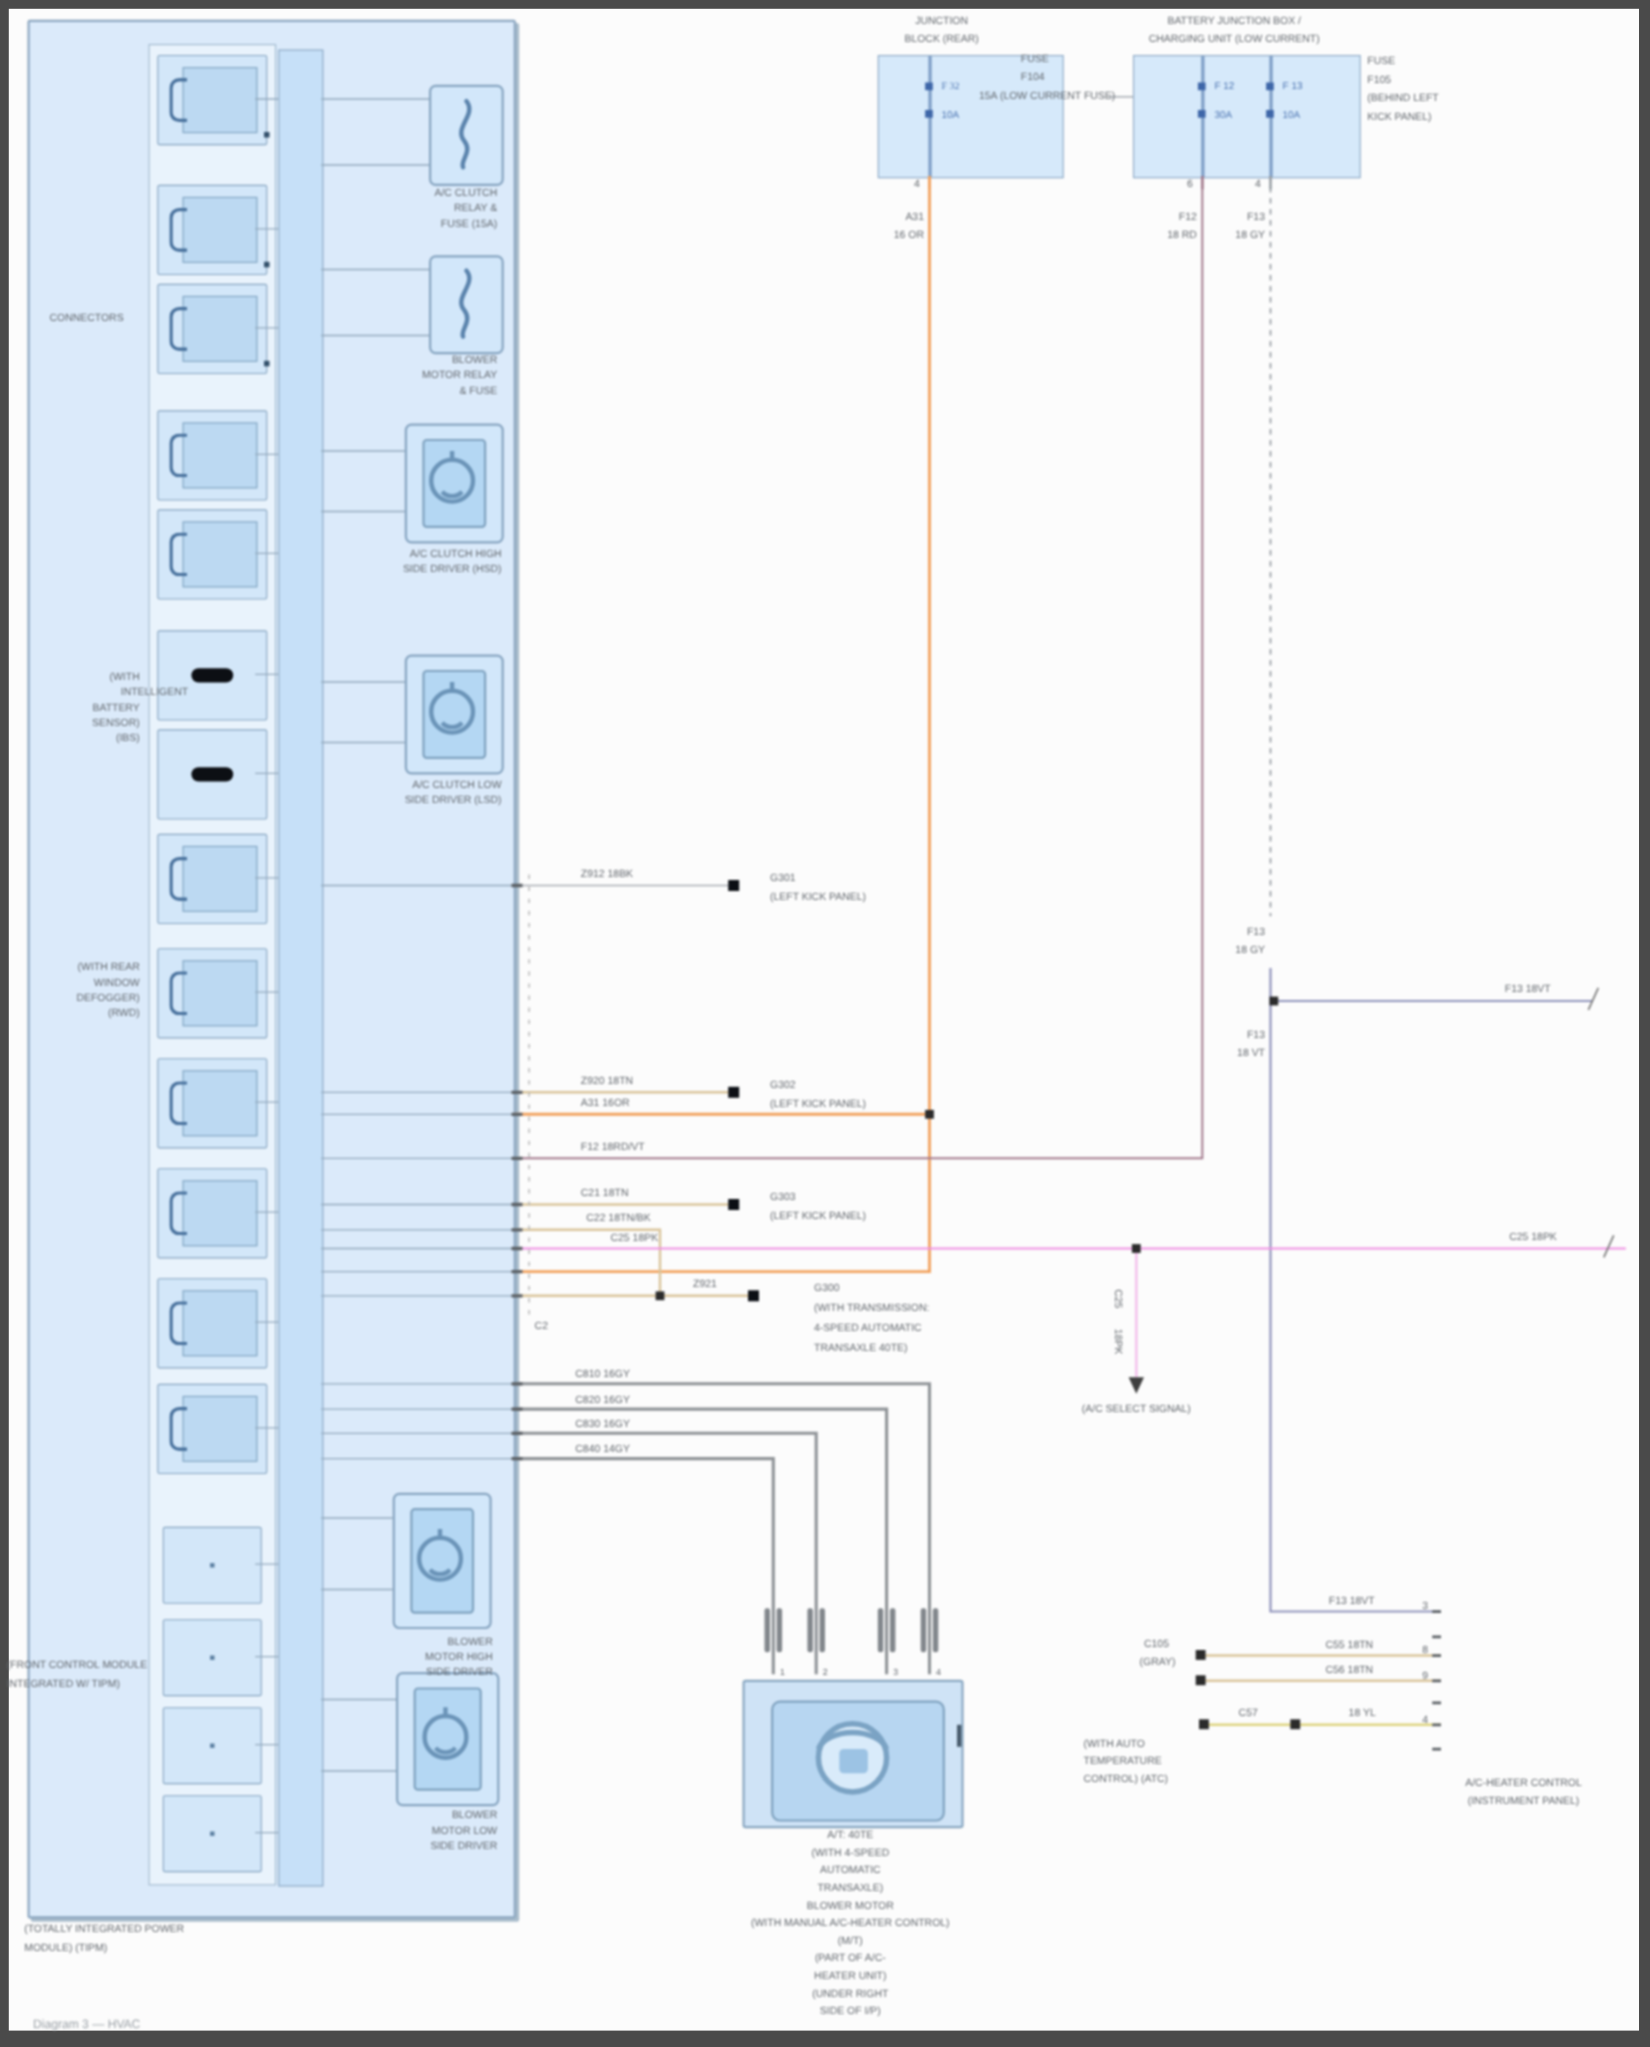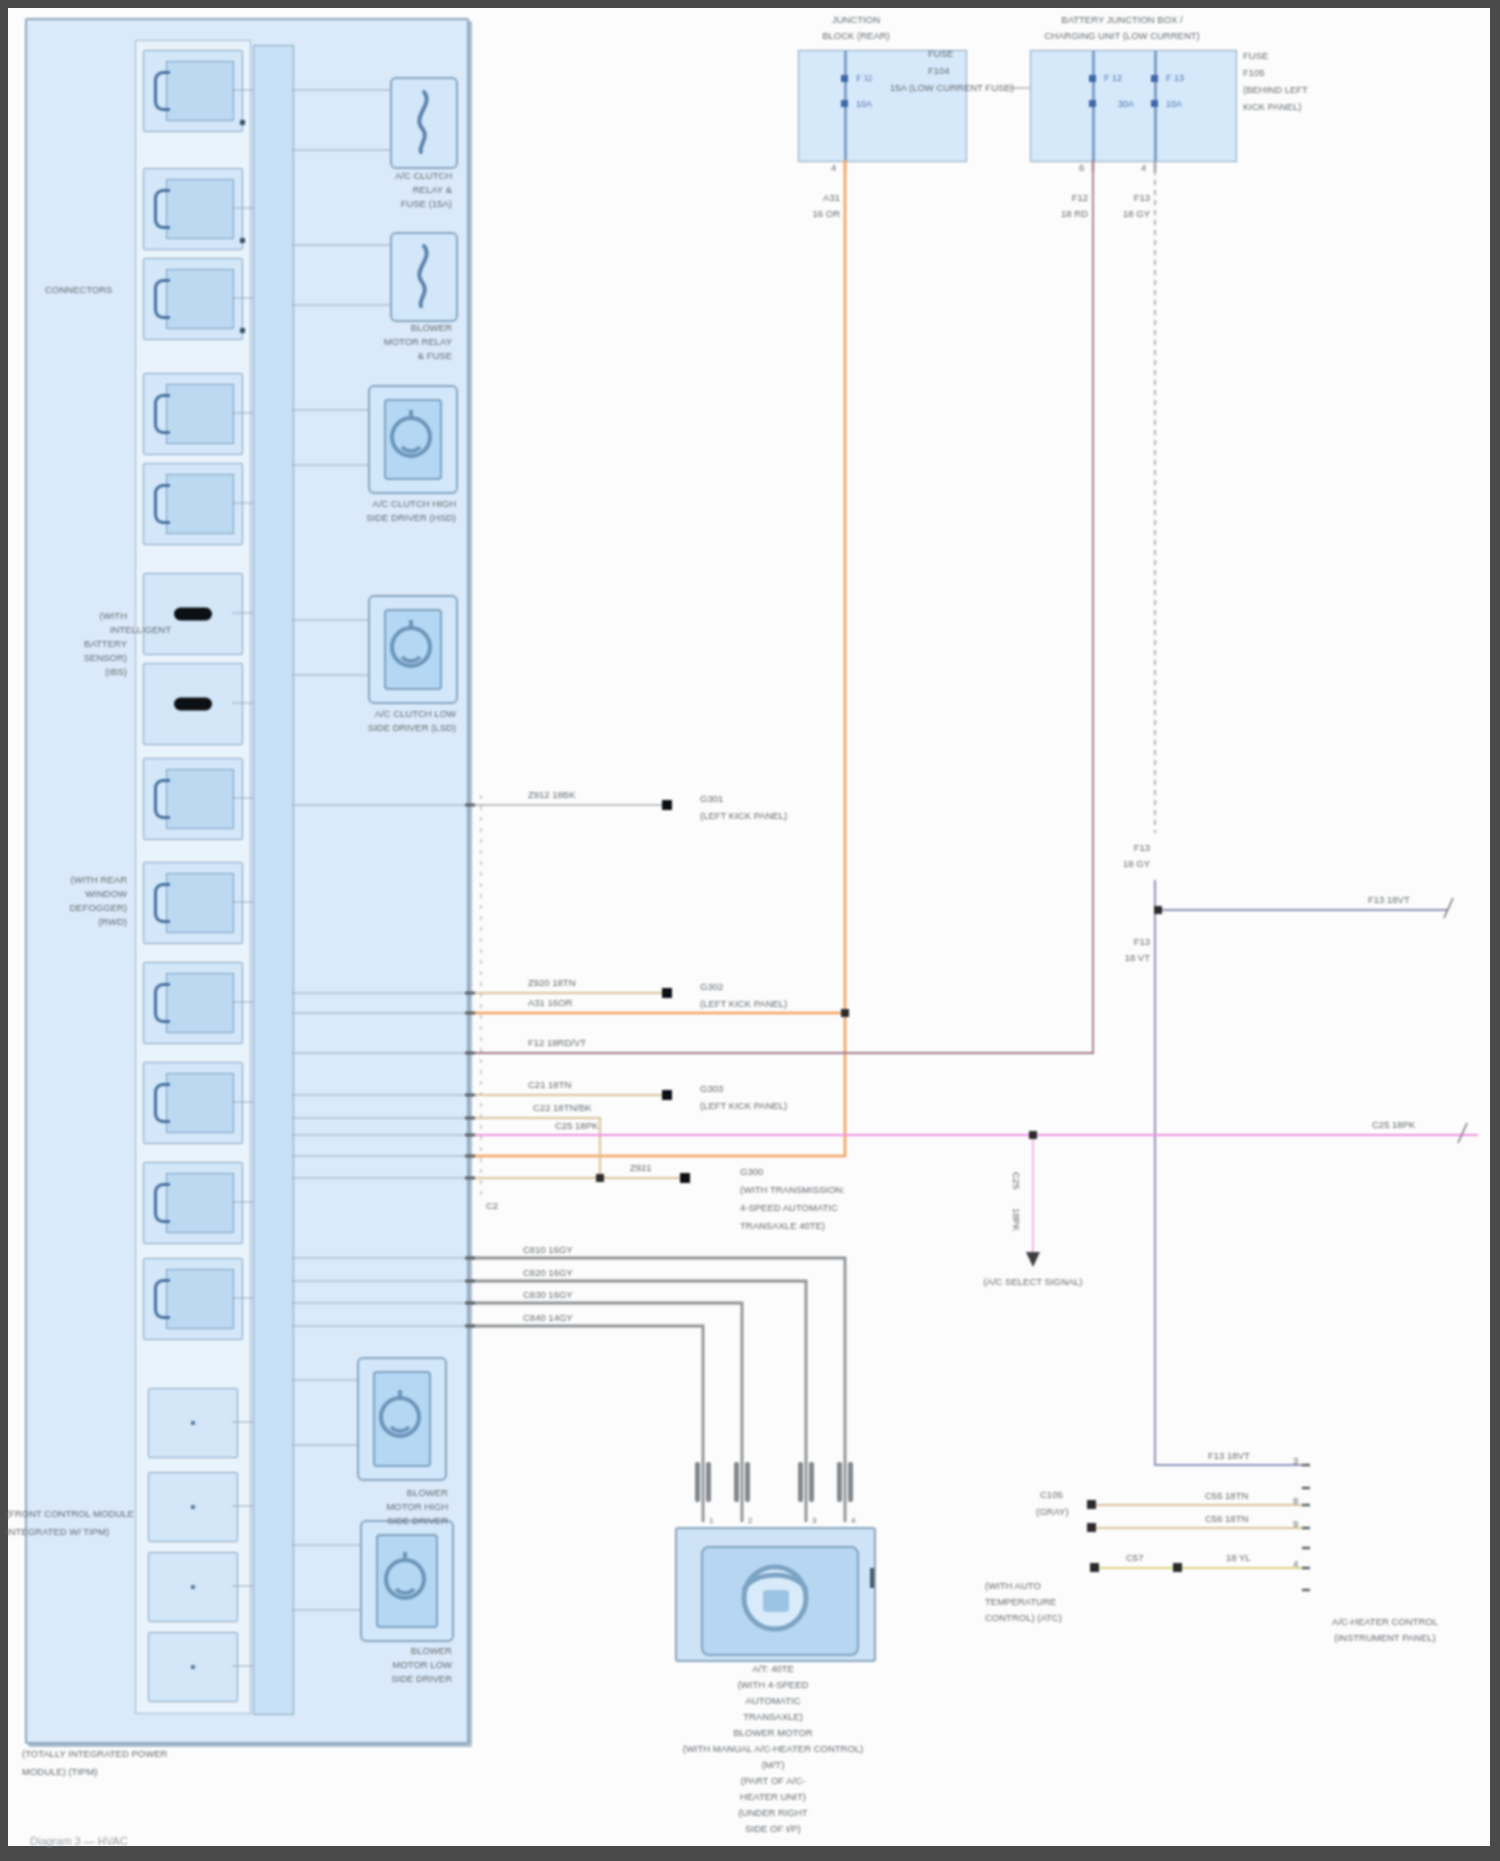--- a/index.html
+++ b/index.html
@@ -141,21 +141,21 @@
     <span class="lbl blue" style="left:57px;top:48px;">10A</span>
   </div>
   <div class="topbox" style="left:1030px;top:50px;width:205px;height:110px;">
     <span class="tbdiv" style="left:61px;"></span>
     <span class="tbdiv" style="left:123px;"></span>
     <span class="tbpin" style="left:58px;top:24px;"></span>
     <span class="tbpin" style="left:58px;top:49px;"></span>
     <span class="tbpin" style="left:120px;top:24px;"></span>
     <span class="tbpin" style="left:120px;top:49px;"></span>
     <span class="lbl blue" style="left:73px;top:22px;">F 12</span>
-    <span class="lbl blue" style="left:87px;top:48px;">30A</span>
+    <span class="lbl blue" style="left:73px;top:48px;">30A</span>
     <span class="lbl blue" style="left:135px;top:22px;">F 13</span>
     <span class="lbl blue" style="left:135px;top:48px;">10A</span>
   </div>
 
   <div class="blowerbox" style="left:675px;top:1527px;width:197px;height:131px;">
     <span class="blowerinner"></span>
   </div>
 
 
   <svg width="1500" height="1861" viewBox="0 0 1500 1861" style="position:absolute;left:0;top:0;">

